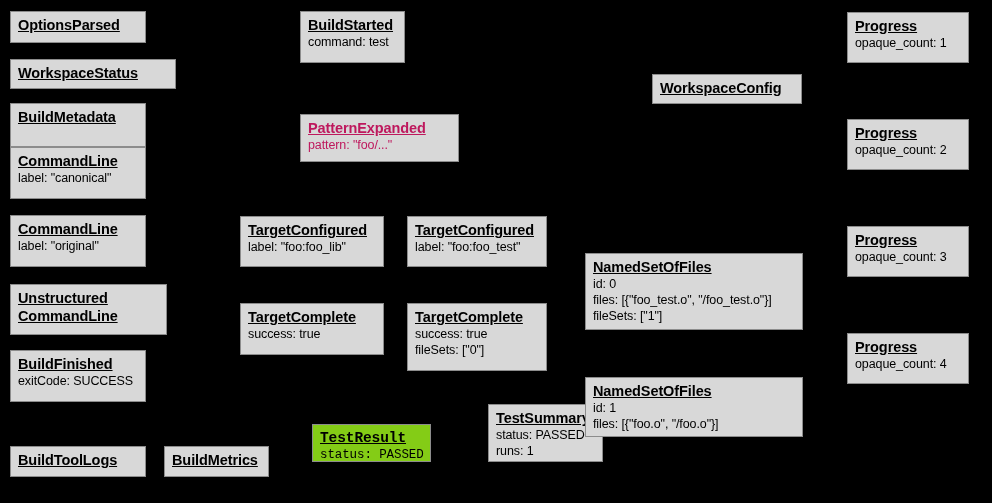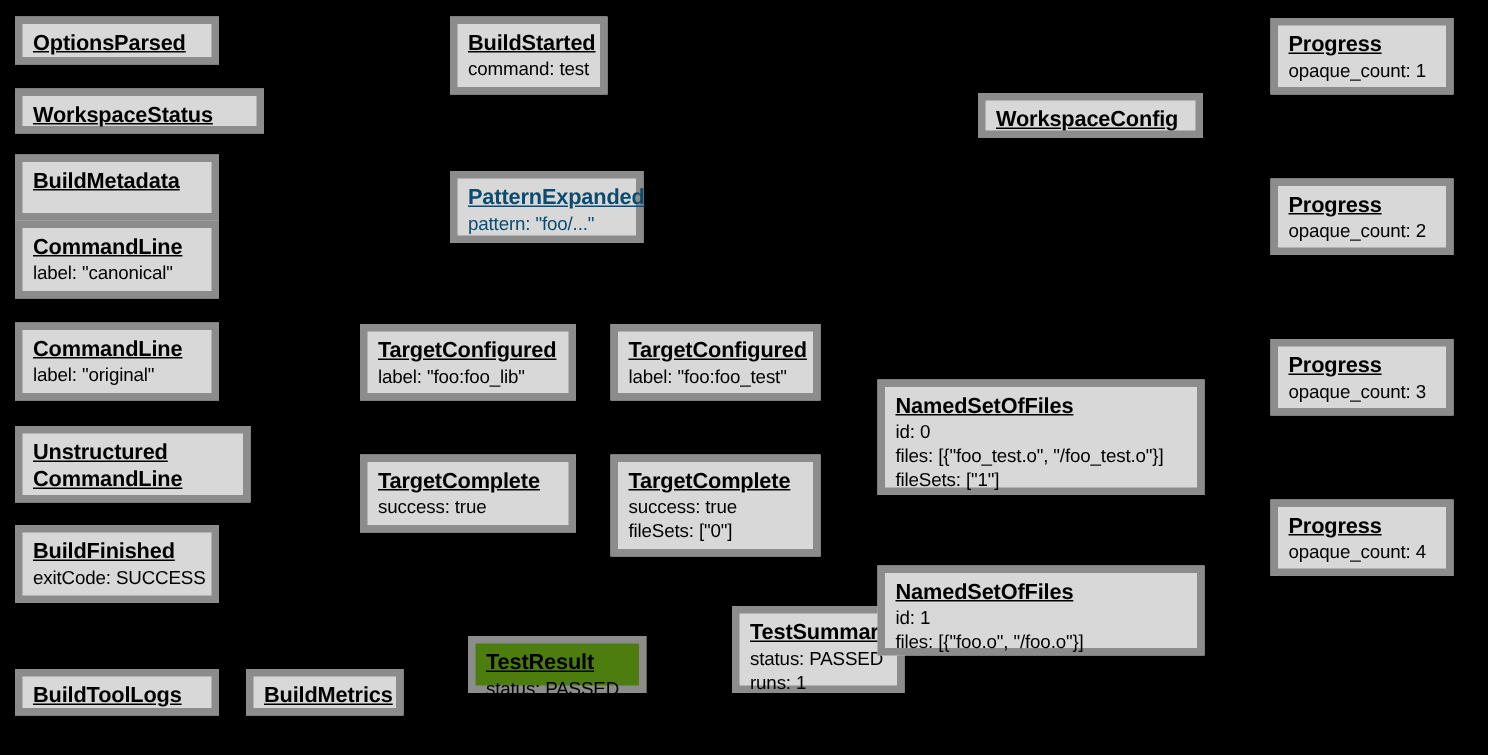--- a/index.html
+++ b/index.html
@@ -18,21 +18,21 @@
     position: absolute;
     left: 0; top: 0;
     width: 992px;
     height: 503px;
     background: #000000;
   }
   .node {
     position: absolute;
     box-sizing: border-box;
     background: #d8d8d8;
-    border: 5px solid #a16207;
+    border: 1px solid #a16207;
     padding: 4px 7px 5px 7px;
     color: #000000;
     line-height: 17px;
   }
   .node .title {
     font-weight: bold;
     font-size: 14.5px;
     text-decoration: underline;
     line-height: 18px;
     white-space: pre-line;
@@ -80,51 +80,51 @@
     <div class="node" style="left: 10px; top: 446px; width: 136px; height: 31px; background: rgb(216, 216, 216); border-color: rgb(140, 140, 140); color: rgb(0, 0, 0);">
       <span class="title">BuildToolLogs</span>
     </div>
     <div class="node" style="left: 164px; top: 446px; width: 105px; height: 31px; background: rgb(216, 216, 216); border-color: rgb(140, 140, 140); color: rgb(0, 0, 0);">
       <span class="title">BuildMetrics</span>
     </div>
     <div class="node" style="left: 300px; top: 11px; width: 105px; height: 52px; background: rgb(216, 216, 216); border-color: rgb(140, 140, 140); color: rgb(0, 0, 0);">
       <span class="title">BuildStarted</span>
       <span class="field">command: test</span>
     </div>
-    <div class="node" style="left: 300px; top: 114px; width: 129px; height: 48px; background: rgb(216, 216, 216); border-color: rgb(140, 140, 140); color: #0c4a6e;">
+    <div class="node" style="left: 300px; top: 114px; width: 159px; height: 48px; background: rgb(216, 216, 216); border-color: rgb(140, 140, 140); color: #be185d;">
       <span class="title">PatternExpanded</span>
       <span class="field">pattern: "foo/..."</span>
     </div>
     <div class="node" style="left: 240px; top: 216px; width: 144px; height: 51px; background: rgb(216, 216, 216); border-color: rgb(140, 140, 140); color: rgb(0, 0, 0);">
       <span class="title">TargetConfigured</span>
       <span class="field">label: "foo:foo_lib"</span>
     </div>
     <div class="node" style="left: 407px; top: 216px; width: 140px; height: 51px; background: rgb(216, 216, 216); border-color: rgb(140, 140, 140); color: rgb(0, 0, 0);">
       <span class="title">TargetConfigured</span>
       <span class="field">label: "foo:foo_test"</span>
     </div>
     <div class="node" style="left: 240px; top: 303px; width: 144px; height: 52px; background: rgb(216, 216, 216); border-color: rgb(140, 140, 140); color: rgb(0, 0, 0);">
       <span class="title">TargetComplete</span>
       <span class="field">success: true</span>
     </div>
     <div class="node" style="left: 407px; top: 303px; width: 140px; height: 68px; background: rgb(216, 216, 216); border-color: rgb(140, 140, 140); color: rgb(0, 0, 0);">
       <span class="title">TargetComplete</span>
       <span class="field">success: true</span>
       <span class="field">fileSets: ["0"]</span>
     </div>
-    <div class="node" style="left: 312px; top: 424px; width: 119px; height: 38px; background: #4d7c0f; border-color: rgb(140, 140, 140); color: rgb(0, 0, 0);">
+    <div class="node" style="left: 312px; top: 424px; width: 119px; height: 38px; background: #84cc16; border-color: rgb(140, 140, 140); color: rgb(0, 0, 0); font-family: Liberation Mono, monospace;">
       <span class="title">TestResult</span>
       <span class="field">status: PASSED</span>
     </div>
     <div class="node" style="left: 440px; top: 404px; width: 115px; height: 58px; background: rgb(216, 216, 216); border-color: rgb(140, 140, 140); color: rgb(0, 0, 0); margin-left: 48px;">
       <span class="title">TestSummary</span>
       <span class="field">status: PASSED</span>
       <span class="field">runs: 1</span>
     </div>
-    <div class="node" style="left: 652px; top: 62px; width: 150px; height: 30px; background: rgb(216, 216, 216); border-color: rgb(140, 140, 140); color: rgb(0, 0, 0);">
+    <div class="node" style="left: 652px; top: 74px; width: 150px; height: 30px; background: rgb(216, 216, 216); border-color: rgb(140, 140, 140); color: rgb(0, 0, 0);">
       <span class="title">WorkspaceConfig</span>
     </div>
     <div class="node" style="left: 585px; top: 253px; width: 218px; height: 77px; background: rgb(216, 216, 216); border-color: rgb(140, 140, 140); color: rgb(0, 0, 0);">
       <span class="title">NamedSetOfFiles</span>
       <span class="field">id: 0</span>
       <span class="field">files: [{"foo_test.o", "/foo_test.o"}]</span>
       <span class="field">fileSets: ["1"]</span>
     </div>
     <div class="node" style="left: 585px; top: 377px; width: 218px; height: 60px; background: rgb(216, 216, 216); border-color: rgb(140, 140, 140); color: rgb(0, 0, 0);">
       <span class="title">NamedSetOfFiles</span>

